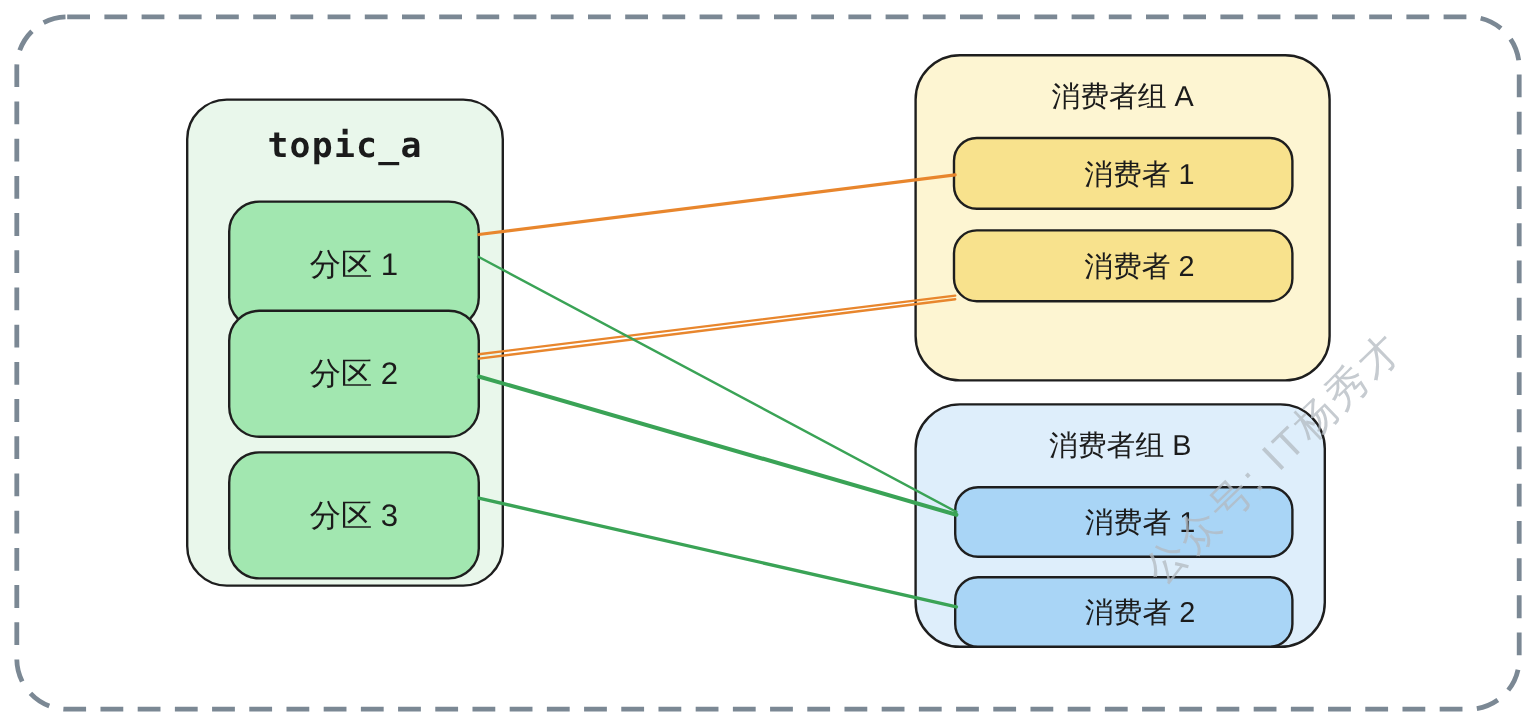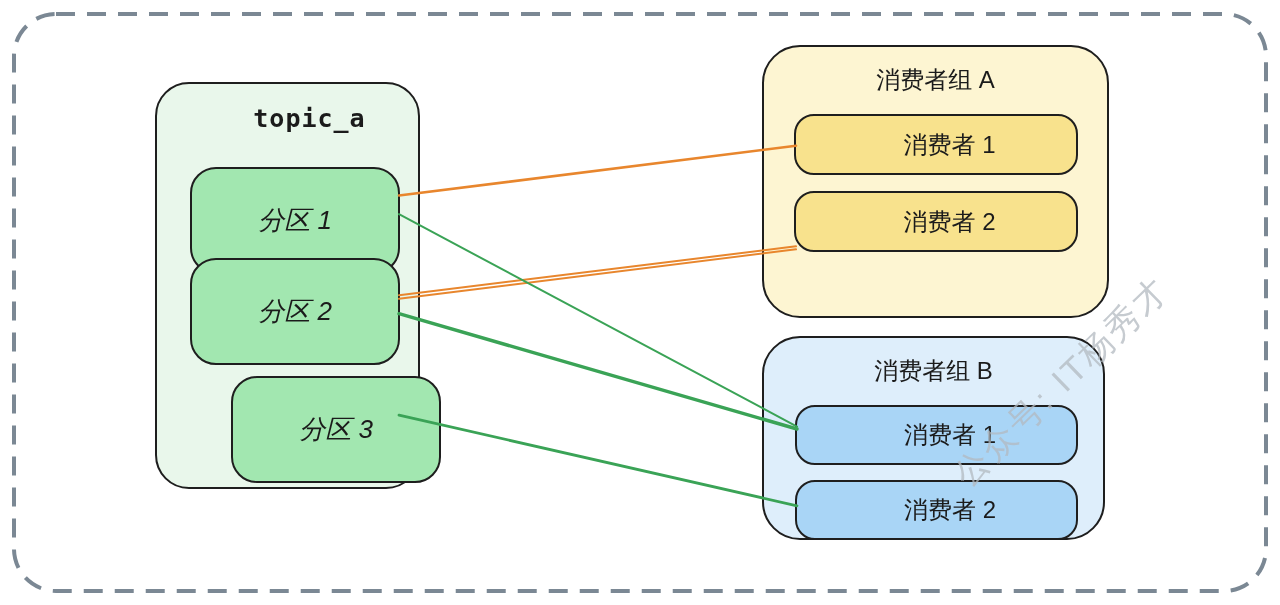--- a/index.html
+++ b/index.html
@@ -35,29 +35,29 @@
     align-items: center;
     justify-content: center;
   }
 
   
   #topic-box { left: 155px; top: 82px; width: 265px; height: 407px; border-radius: 34px; }
   #topic-title {
     position: absolute; left: 0; top: 20px; width: 100%;
     text-align: center;
     font-family: "DejaVu Sans Mono", monospace;
-    font-size: 25px; font-weight: 600; letter-spacing: 1px; padding-left: 22px;
+    font-size: 29px; font-weight: 600; letter-spacing: 1px;
   }
   .partition {
     left: 33px; width: 210px; height: 107px;
-    border-radius: 26px; font-size: 26px; font-style: italic;
+    border-radius: 26px; font-size: 26px;
   }
   #partition-1 { top: 83px; }
   #partition-2 { top: 174px; }
-  #partition-3 { top: 292px; margin-left: 41px; }
+  #partition-3 { top: 292px; }
 
   
   .group-title {
     position: absolute; left: 0; top: 17px; width: 100%;
     text-align: center; font-size: 24px; font-weight: 400;
   }
   .consumer { border-radius: 20px; font-size: 24px; padding-left: 27px; }
 
   #group-a { left: 762px; top: 45px; width: 347px; height: 273px; border-radius: 38px; }
   #group-a .consumer { left: 30px; width: 284px; height: 61px; }

